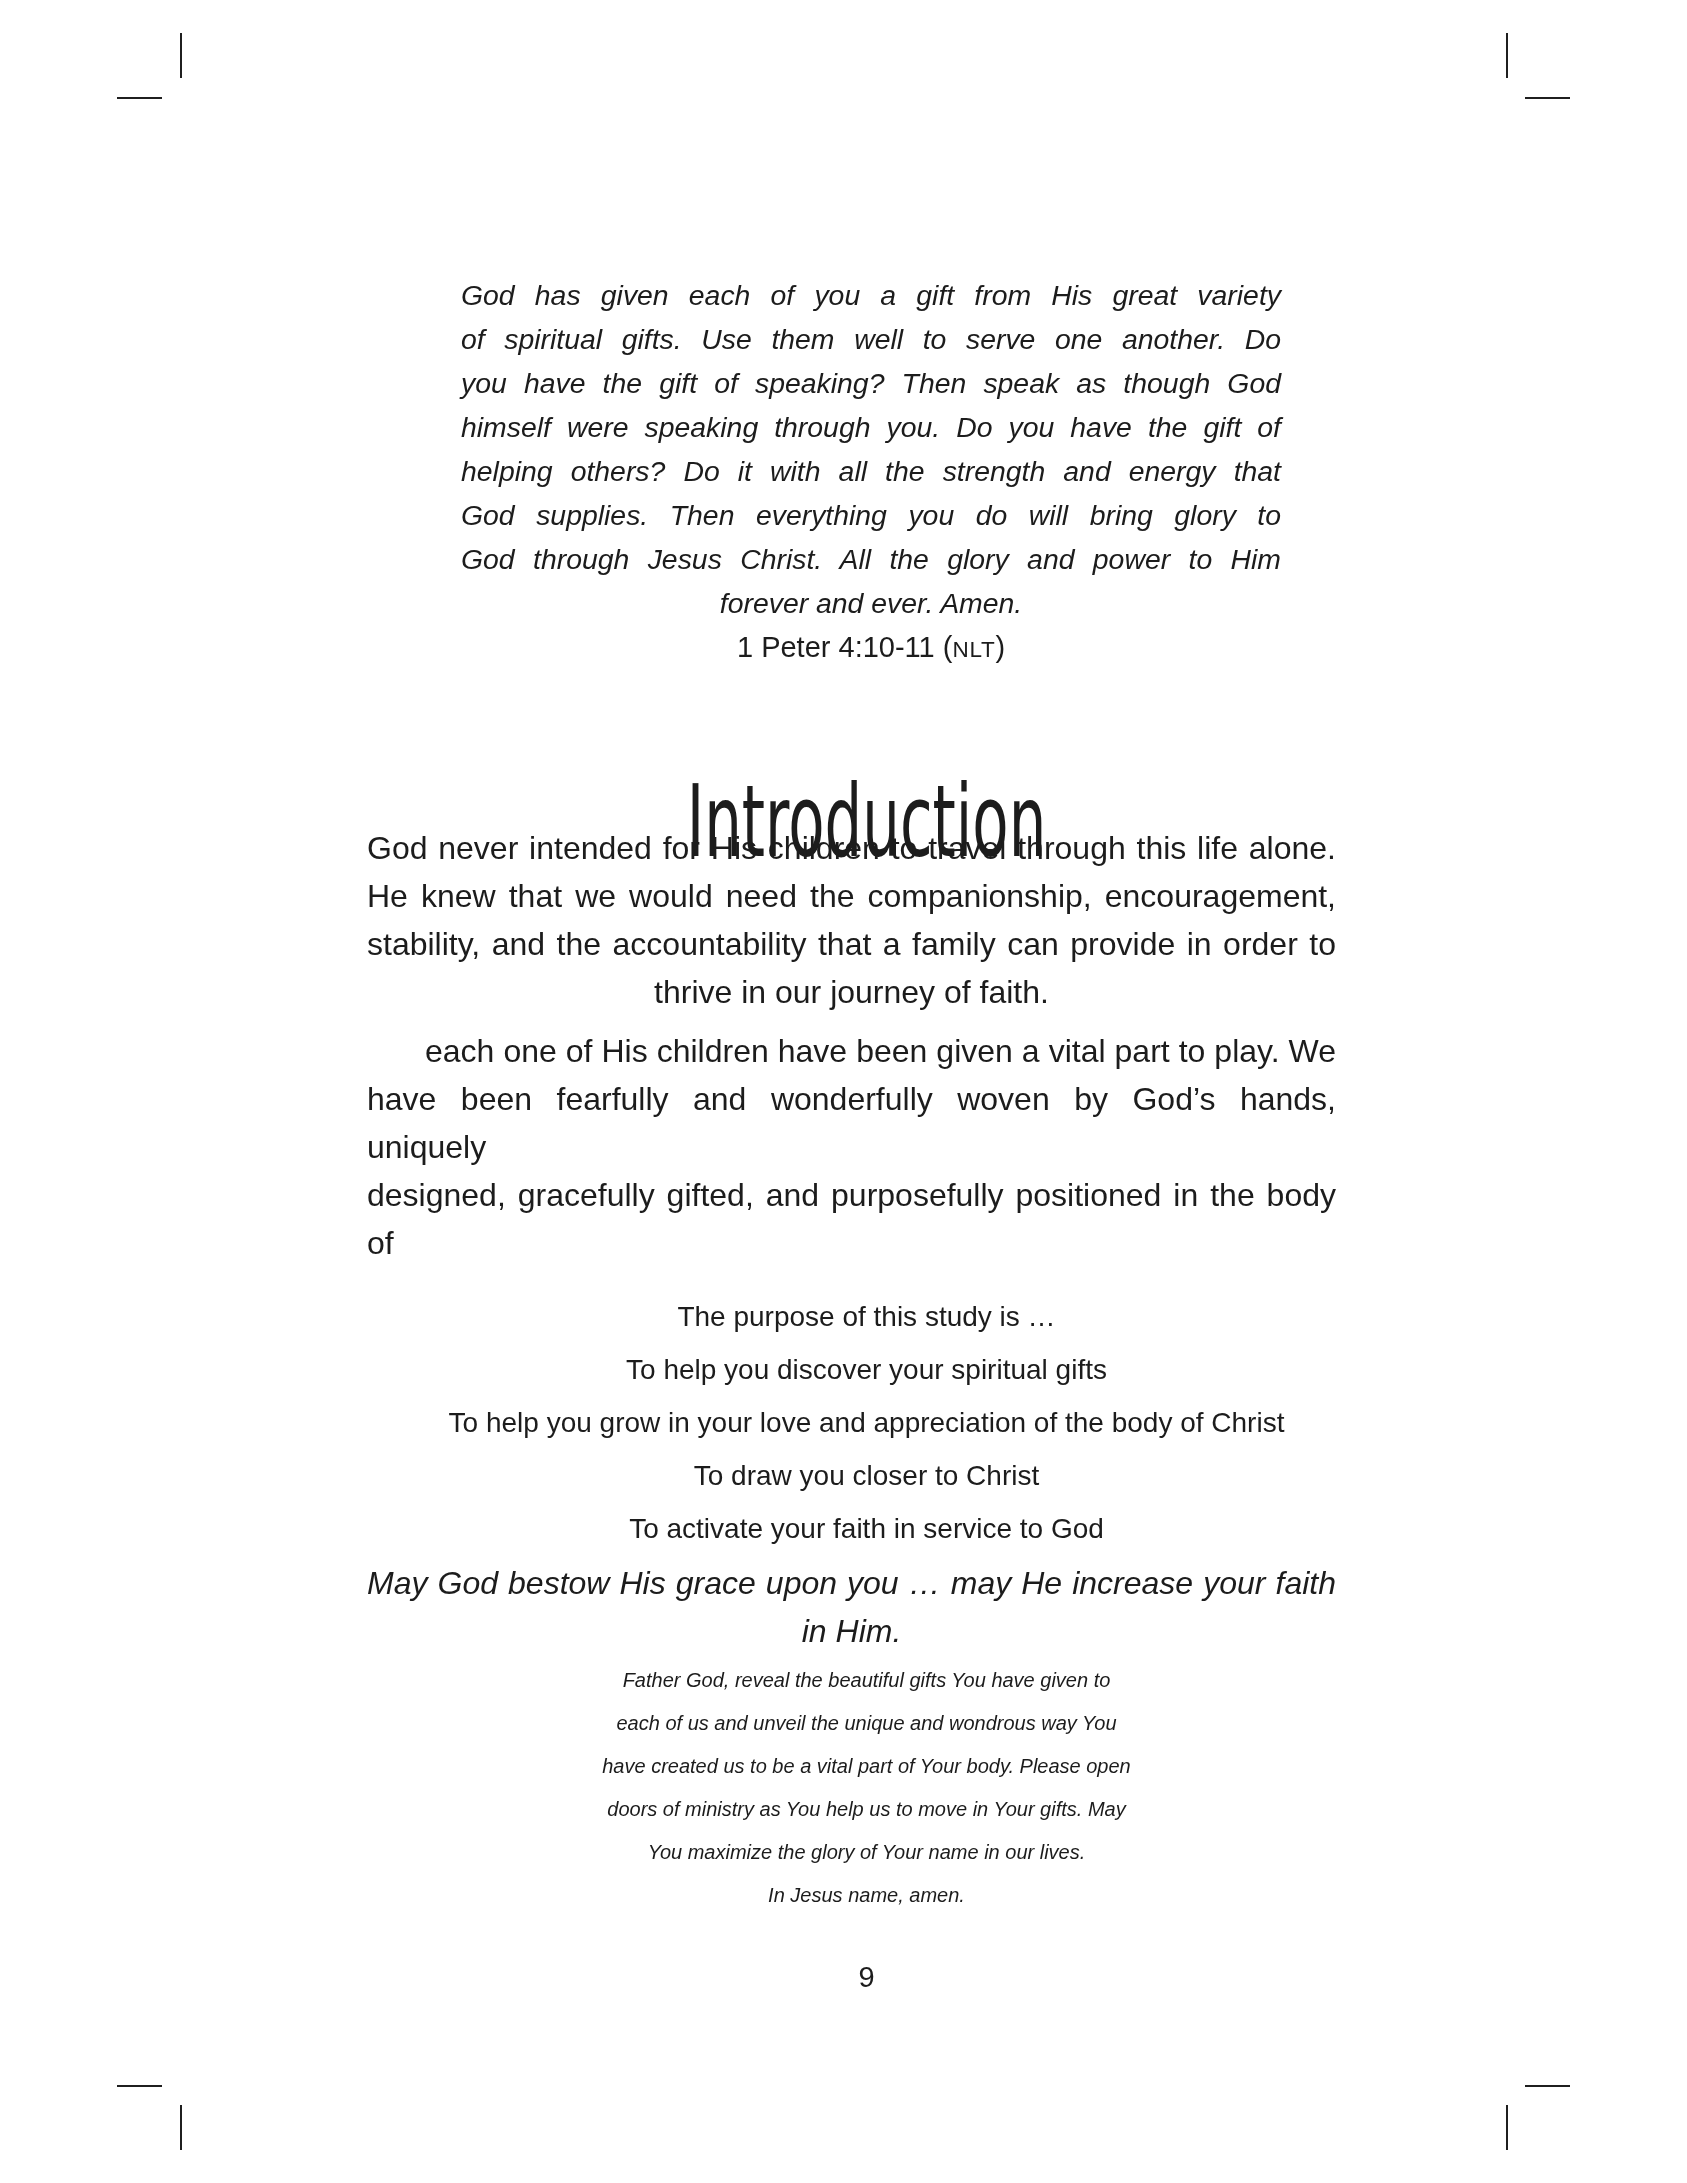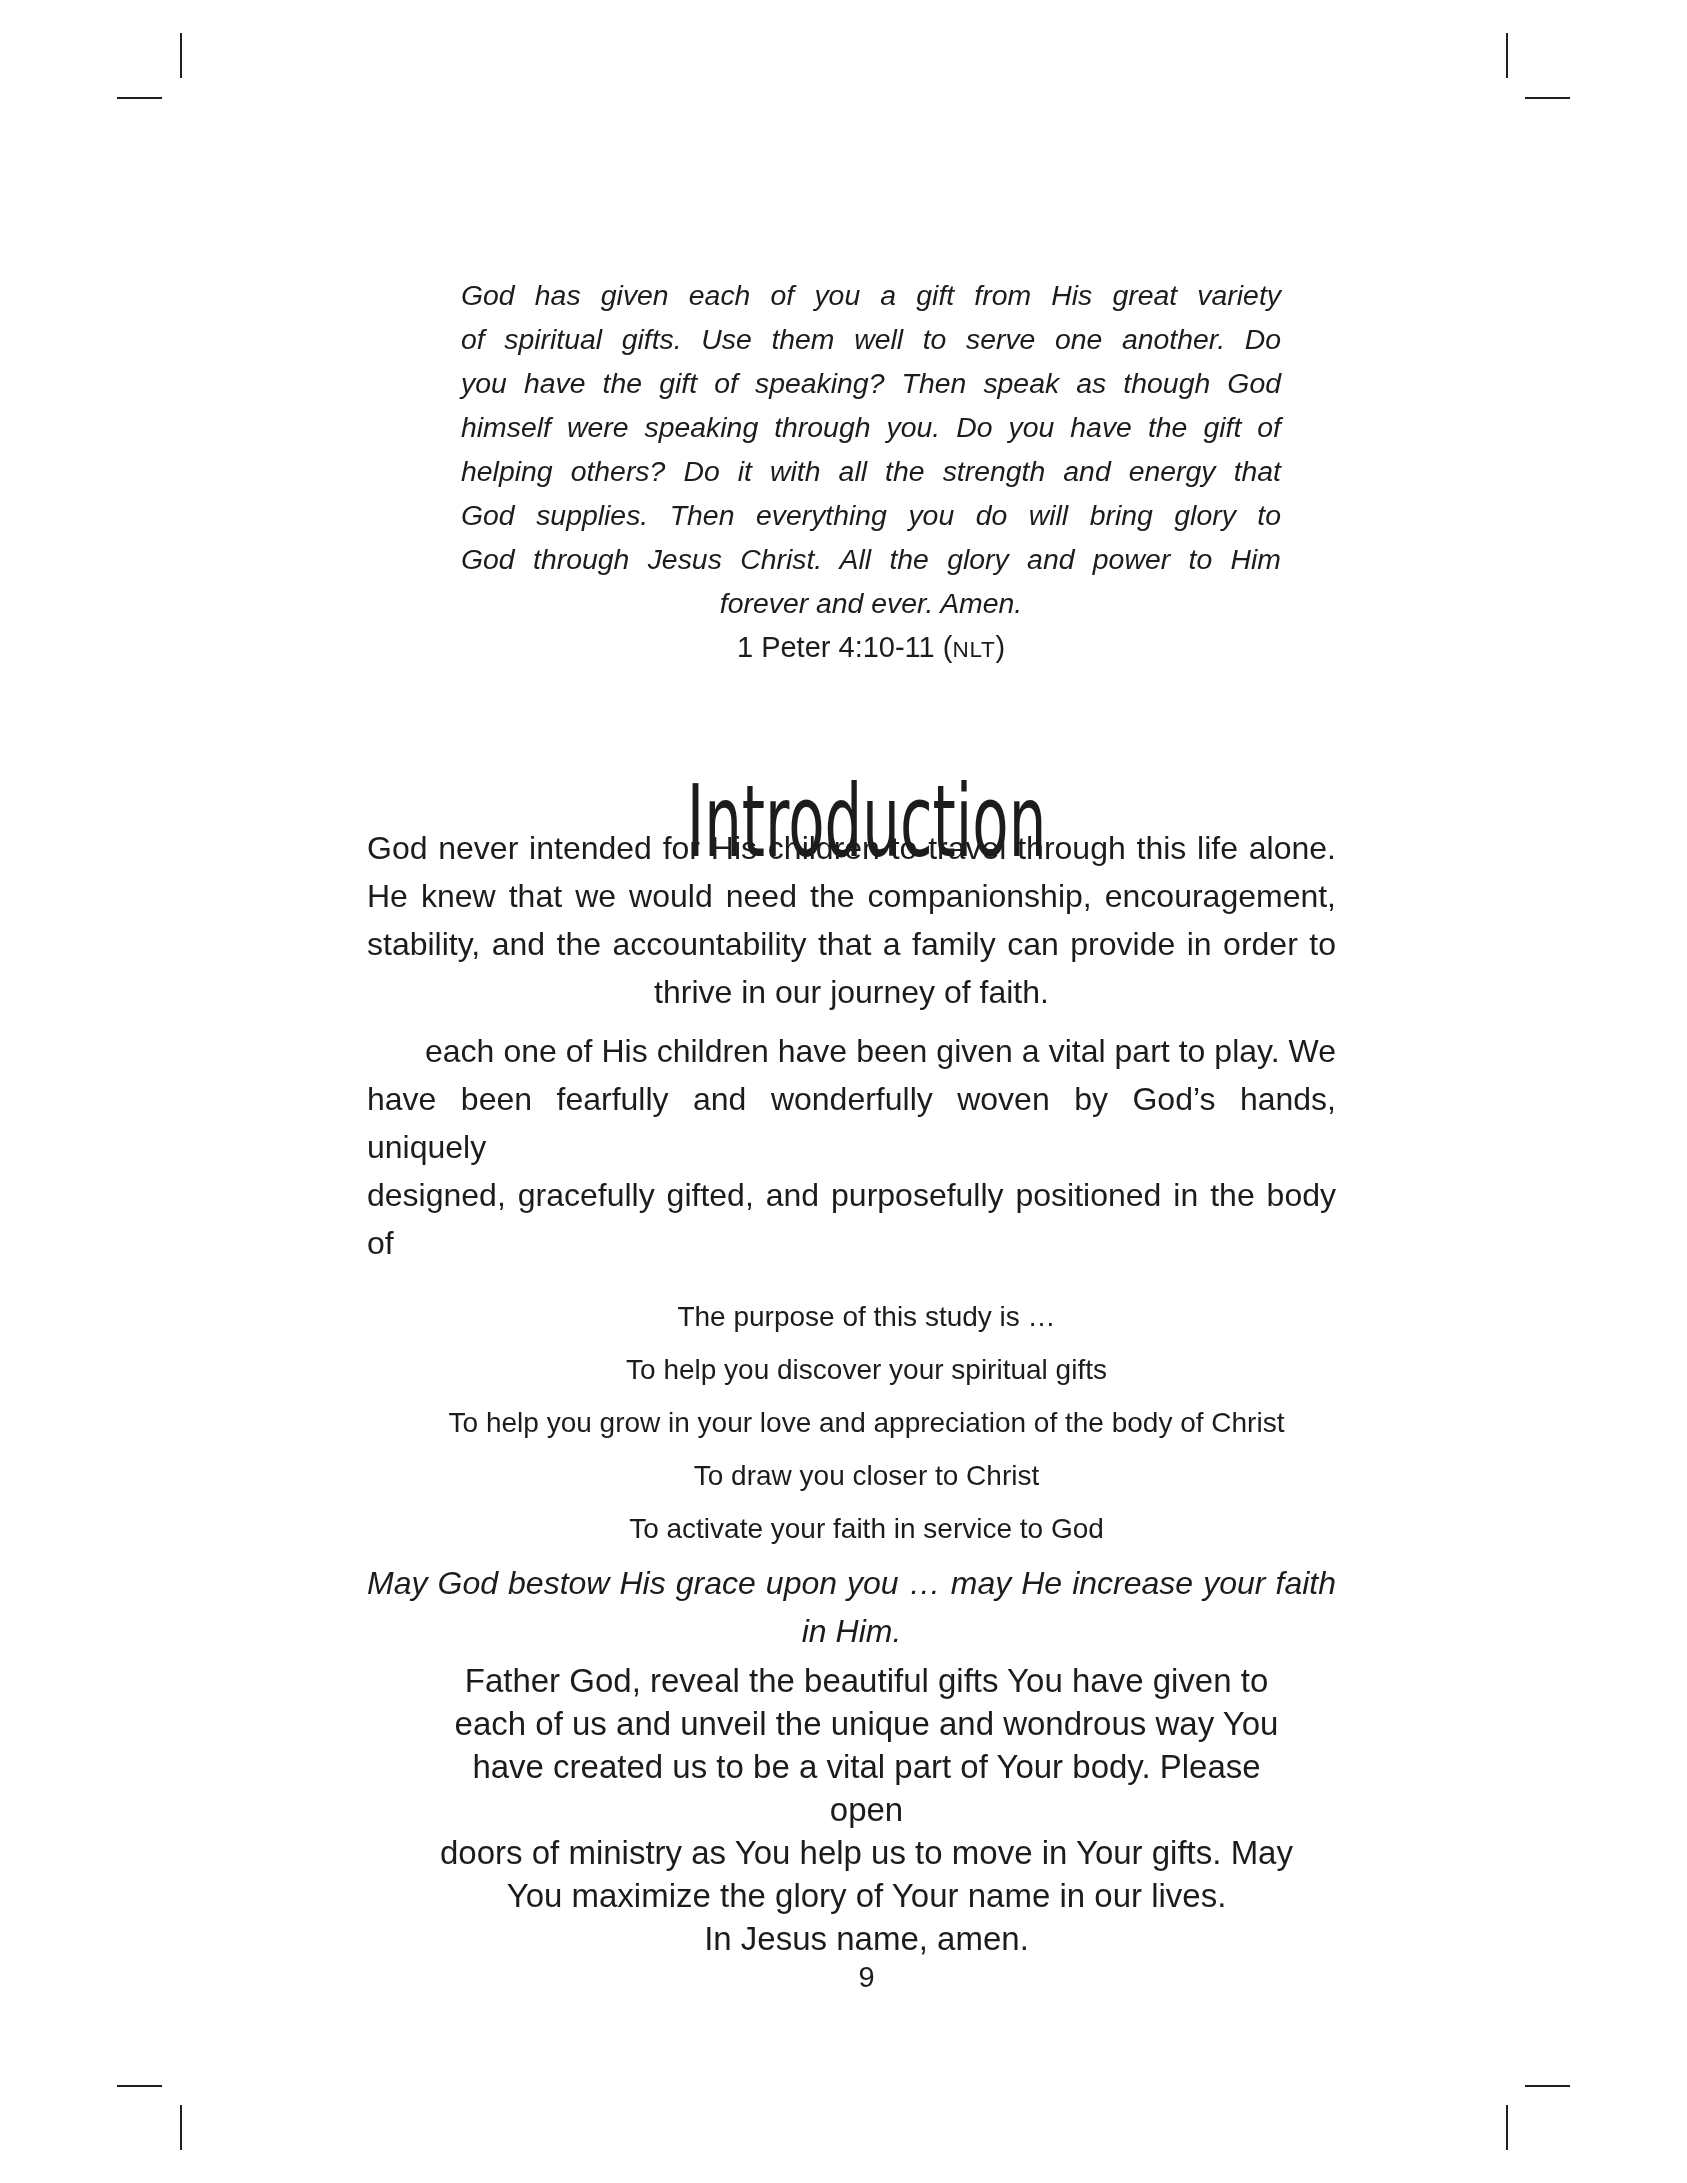--- a/index.html
+++ b/index.html
@@ -71,21 +71,22 @@
     left: 382px; top: 1290px; width: 969px;
     font-size: 28px; line-height: 53px;
     text-align: center;
   }
 
   .closing { top: 1559px; line-height: 48px; font-style: italic; }
 
   .prayer {
     position: absolute;
     left: 435px; top: 1659px; width: 863px;
-    font-size: 33px; line-height: 43px;
+    font-size: 20px; line-height: 43px;
+    font-style: italic;
     text-align: center;
   }
 
   .pagenum {
     position: absolute;
     left: 382px; top: 1957px; width: 969px;
     font-size: 29px; line-height: 40px;
     text-align: center;
   }
 </style>

